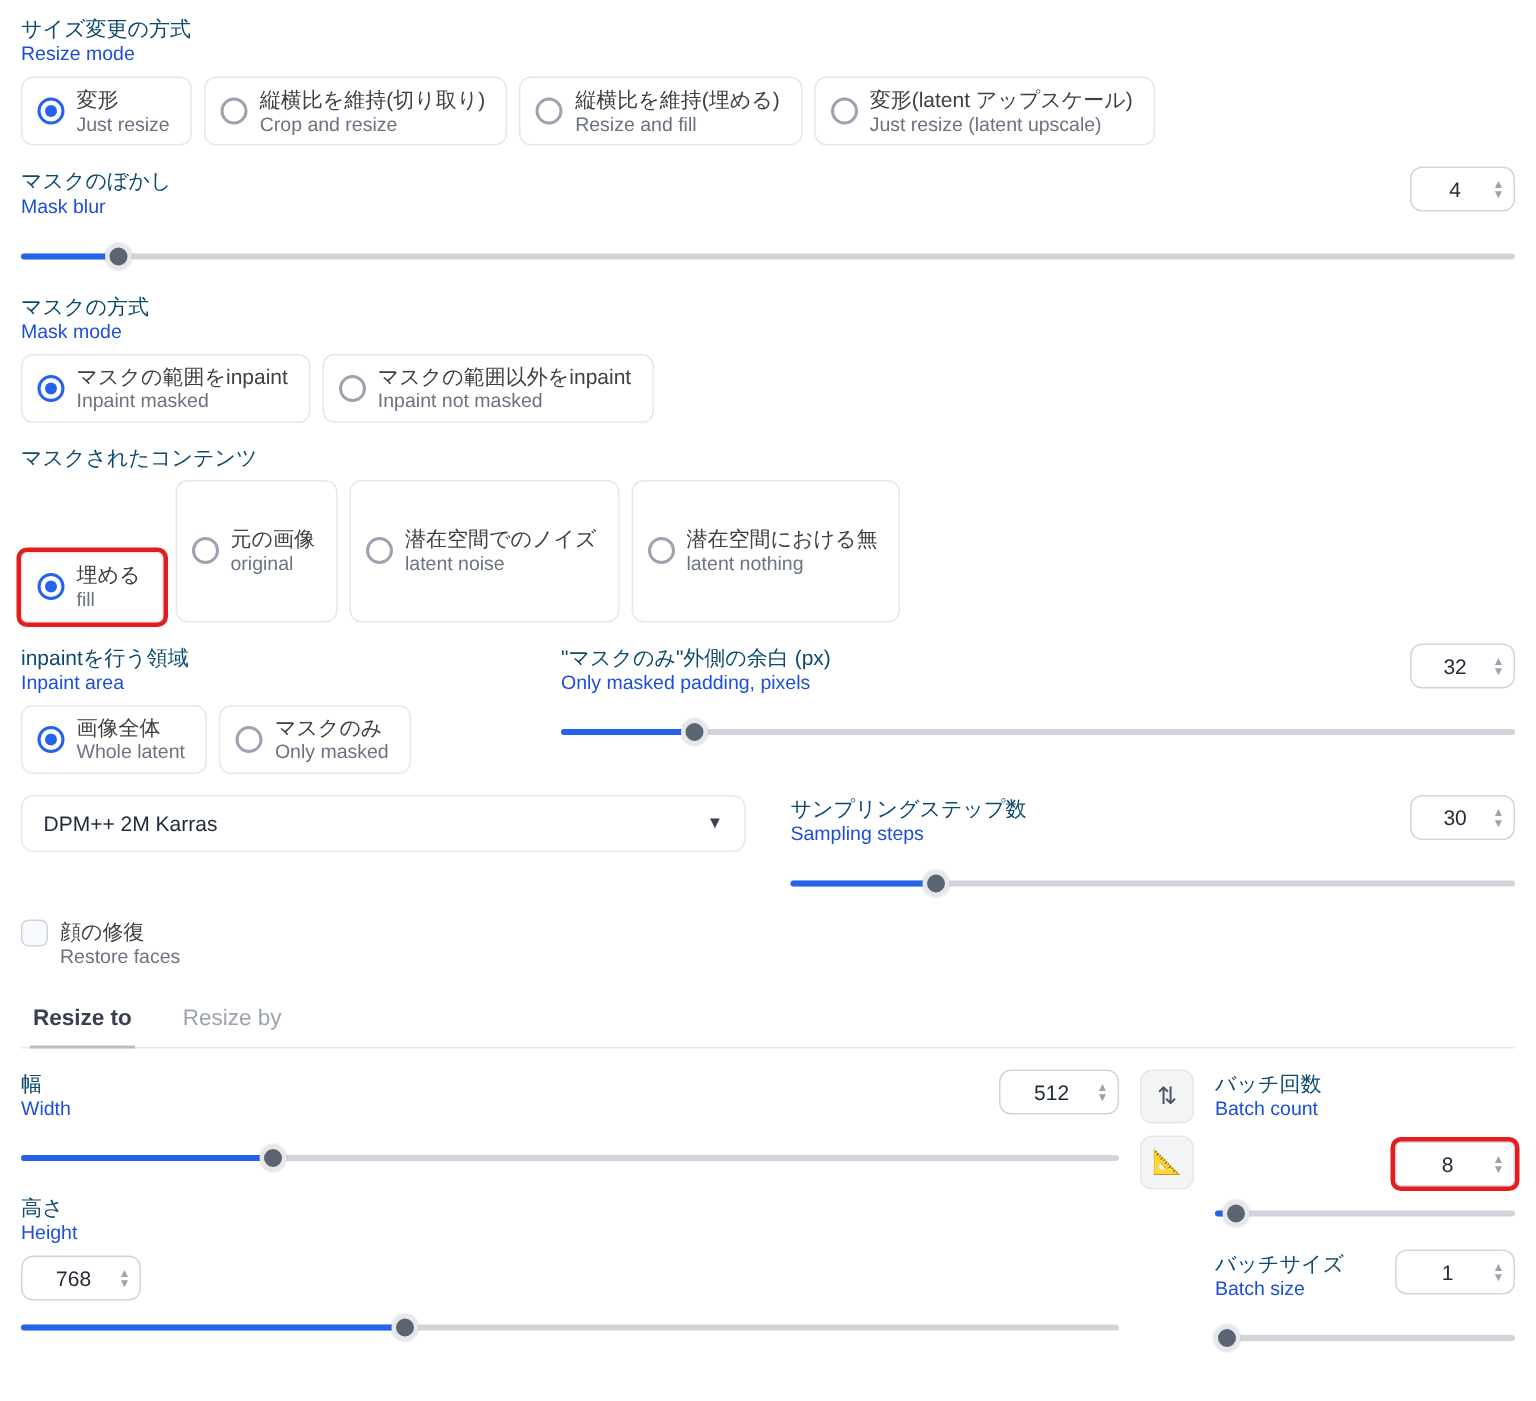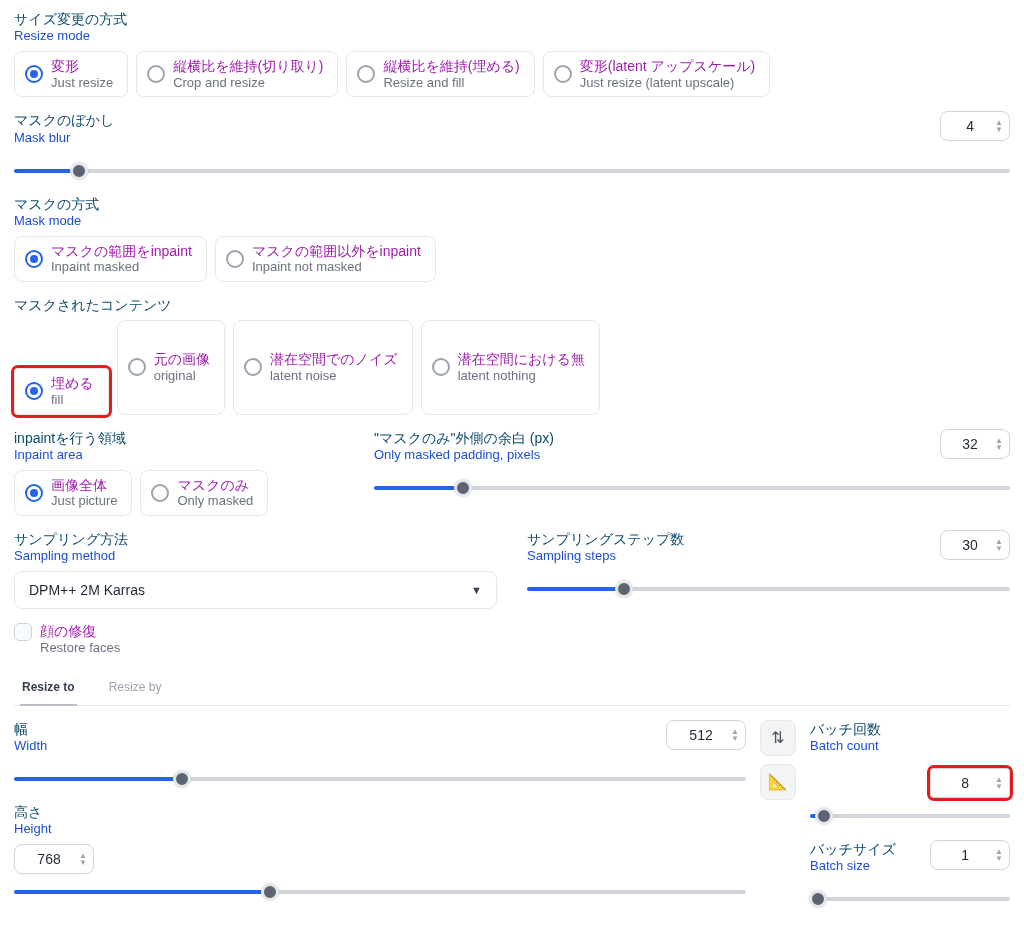--- a/index.html
+++ b/index.html
@@ -23,21 +23,21 @@
   }
   .radio-dot {
     width:18px; height:18px; border-radius:50%;
     border:2px solid #9ca3af; position:relative; flex:0 0 18px;
     background:#fff;
   }
   .radio-pill.selected .radio-dot { border-color:#2563eb; }
   .radio-pill.selected .radio-dot::after {
     content:""; position:absolute; inset:3px; border-radius:50%; background:#2563eb;
   }
-  .radio-text .jp { font-size:14px; color:#a21caf; line-height:1.2; }
+  .radio-text .jp { font-size:14px; color:#404040; line-height:1.2; }
   .radio-text .en { font-size:13px; color:#6b7280; line-height:1.2; }
 
   .row-top { display:flex; align-items:flex-start; gap:20px; }
   .row-top .left { flex:1; }
 
   .numbox {
     display:flex; align-items:center;
     border:1px solid #d1d5db; border-radius:8px;
     background:#fff; padding:2px 6px 2px 10px; height:30px;
     justify-content:space-between; min-width:70px;
@@ -77,21 +77,21 @@
   .check {
     display:flex; align-items:flex-start; gap:8px; cursor:pointer;
   }
   .checkbox {
     width:18px; height:18px; border:1px solid #cbd5e1; border-radius:5px;
     background:#f8fafc; flex:0 0 18px;
   }
 
   .tabs { border-bottom:1px solid #e5e7eb; display:flex; gap:30px; padding:0 6px; }
   .tab {
-    padding:10px 2px; font-size:12px; color:#9ca3af; cursor:pointer;
+    padding:10px 2px; font-size:15px; color:#9ca3af; cursor:pointer;
     border-bottom:2px solid transparent; margin-bottom:-1px;
   }
   .tab.active { color:#374151; border-bottom-color:#b9bec7; font-weight:600;}
 
   .size-area { display:flex; gap:14px; align-items:flex-start; margin-top:14px;}
   .size-col { flex:1; }
   .size-row-label { display:flex; justify-content:space-between; align-items:flex-start; }
   .icon-btn {
     width:36px; height:36px; border:1px solid #e5e7eb; border-radius:8px;
     background:#f3f4f6; display:flex; align-items:center; justify-content:center;
@@ -227,21 +227,21 @@
   <div style="flex:0 0 320px;">
     <div class="section-label">
       <div class="jp">inpaintを行う領域</div>
         <div class="en">Inpaint area</div>
     </div>
     <div class="radio-group">
       <div class="radio-pill selected">
         <div class="radio-dot"></div>
         <div class="radio-text">
             <div class="jp">画像全体</div>
-            <div class="en">Just picture</div>
+            <div class="en">Whole latent</div>
           </div>
       </div>
       <div class="radio-pill">
         <div class="radio-dot"></div>
         <div class="radio-text">
             <div class="jp">マスクのみ</div>
             <div class="en">Only masked</div>
           </div>
       </div>
     </div>
@@ -263,24 +263,20 @@
     <div class="slider">
       <div class="track"></div>
         <div class="fill" style="width:14%"></div>
         <div class="thumb" style="left:14%"></div>
     </div>
   </div>
 </div>
 
 <div class="block grid2">
   <div>
-    <div class="section-label">
-      <div class="jp">サンプリング方法</div>
-        <div class="en">Sampling method</div>
-    </div>
     <div class="dropdown">
       <span>DPM++ 2M Karras</span>
       <span class="arrow">▼</span>
     </div>
   </div>
   <div>
     <div class="row-top">
       <div class="left section-label">
         <div class="jp">サンプリングステップ数</div>
           <div class="en">Sampling steps</div>

